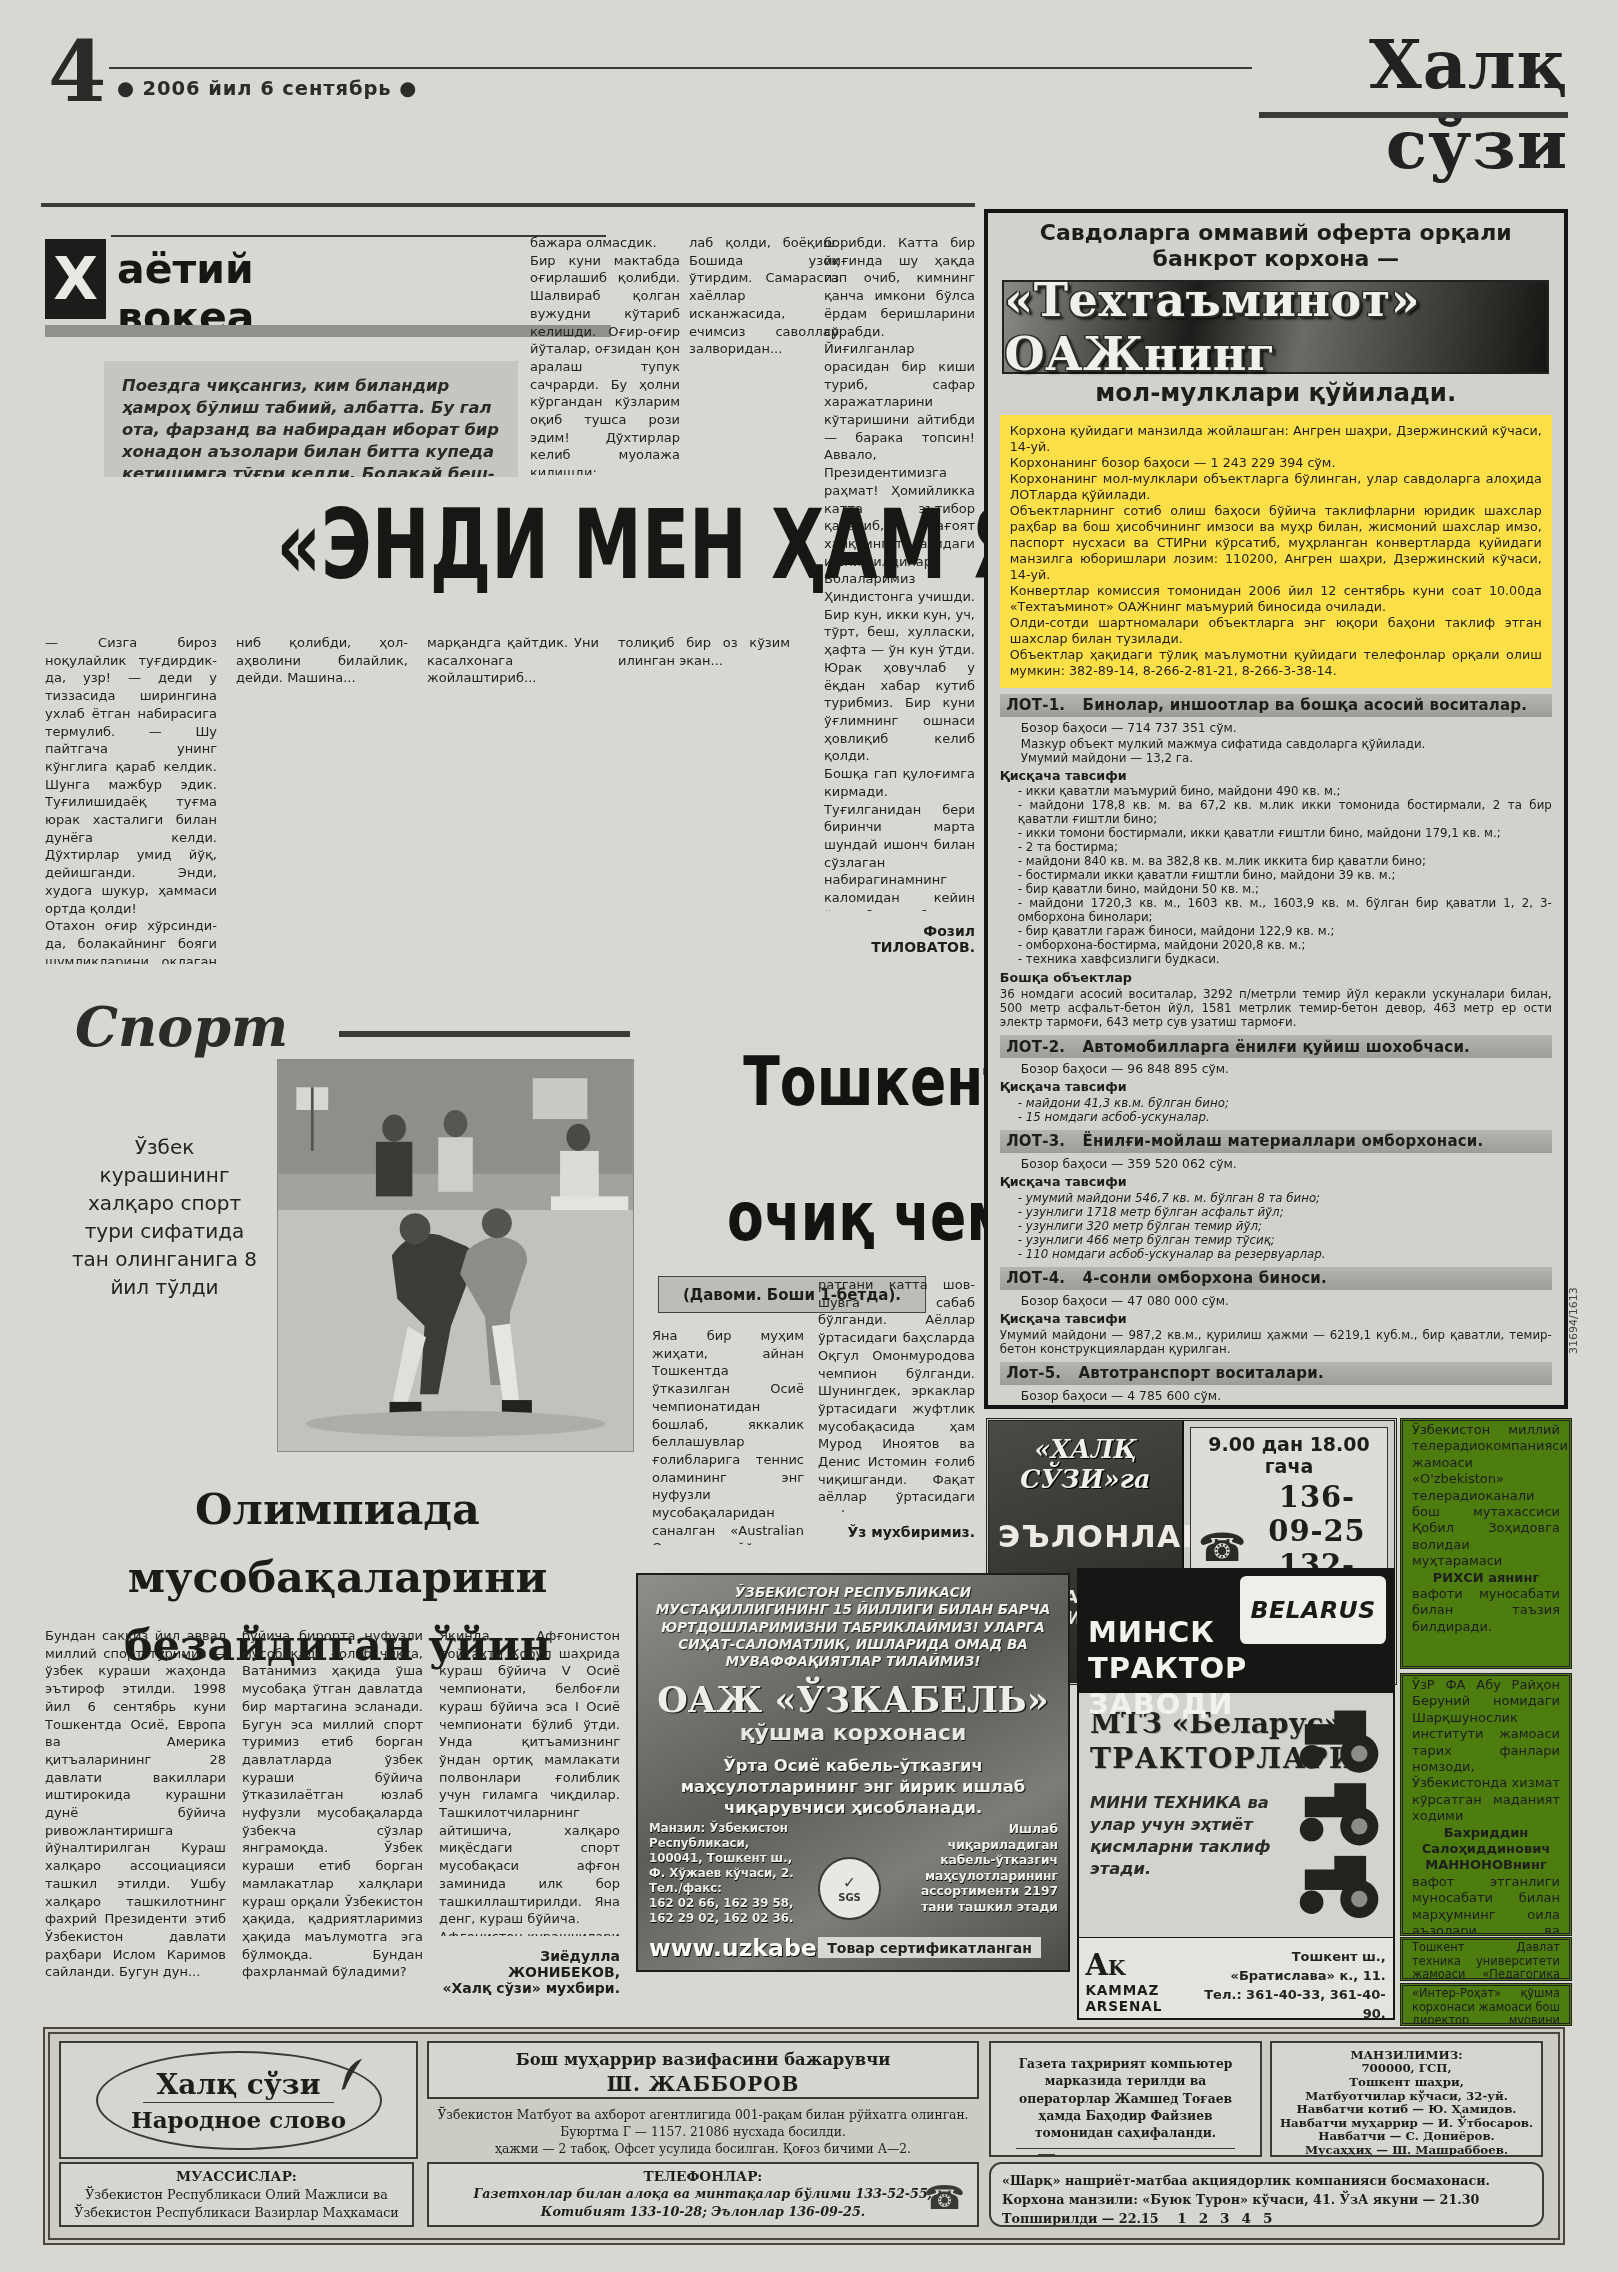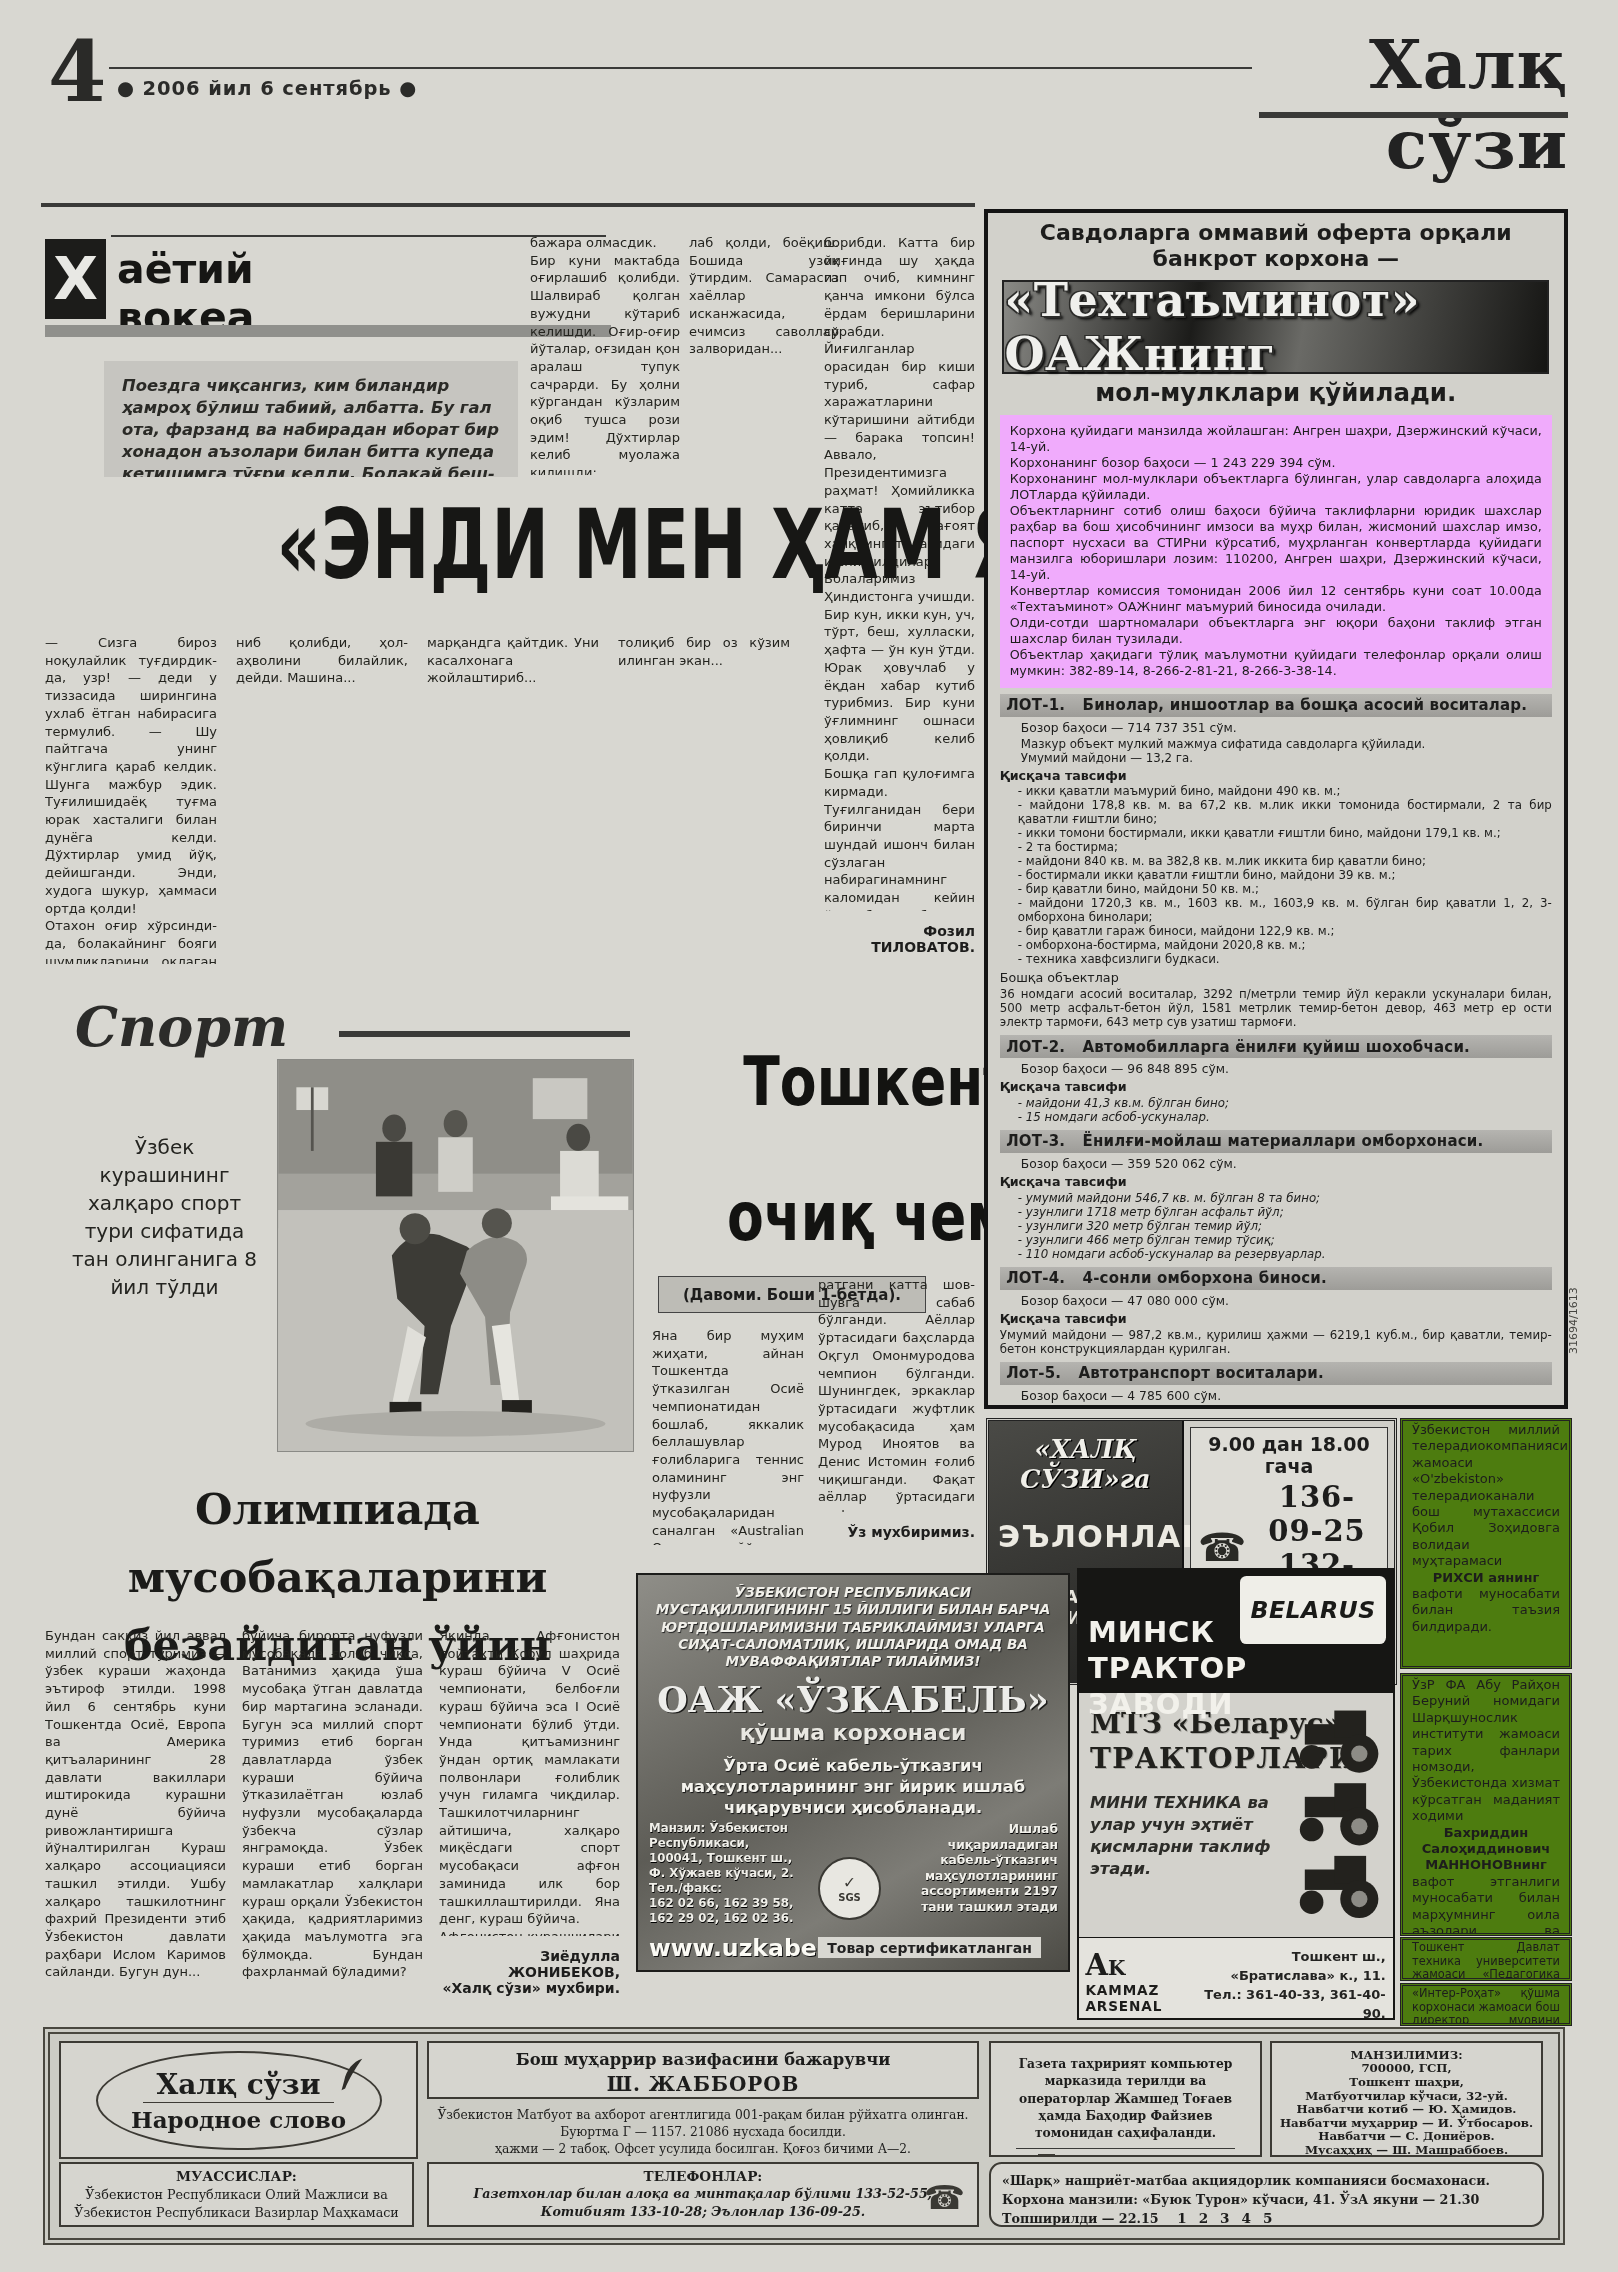--- a/index.html
+++ b/index.html
@@ -20,29 +20,29 @@
   
   #auction{border:4.1px solid #141414;background:#d2d1cb;padding:7.3px 11.8px;overflow:hidden;}
   .kicker{font-size:22px;font-weight:bold;text-align:center;line-height:26px;}
   .banner{margin:7.3px 2.7px 4.5px 2.7px;height:90px;border:2.3px solid #222;
           background:linear-gradient(100deg,#8a8a86,#1c1c1a 35%,#6a6a66 55%,#151513);
           display:flex;align-items:center;justify-content:center;}
   .banner span{font-size:46px;font-weight:bold;color:#efefec;letter-spacing:0.5px;
           font-family:"DejaVu Serif",serif;
           text-shadow:1.8px 1.8px 0 #2c2c2a,-1.4px -1.4px 0 #2c2c2a,1.4px -1.4px 0 #2c2c2a,-1.4px 1.4px 0 #2c2c2a,3.2px 3.2px 2.7px #000;}
   .adsub{font-size:24.5px;font-weight:bold;text-align:center;margin:4.5px 0 8.2px 0;}
-  .adintro{background:#f0abfc;padding:8.2px 10px;font-size:12.7px;line-height:16px;text-align:justify;}
+  .adintro{background:#fde047;padding:8.2px 10px;font-size:12.7px;line-height:16px;text-align:justify;}
   .lot{margin-top:6.4px;}
   .lot-bar{background:linear-gradient(180deg,#b5b4b0,#9d9c98);font-weight:bold;font-size:15px;
            padding:2.3px 6.4px;letter-spacing:0.2px;}
   .lot-bar .lotid{margin-right:17.3px;}
   .lot-price{font-size:12.3px;margin:4.5px 0 0 21px;}
   .lot-label{font-weight:bold;font-size:12.7px;margin-top:2.7px;}
   .lot-bullets{font-size:11.8px;line-height:14px;margin:1.8px 0 0 18px;text-align:justify;}
-  .lot-extra-h{font-weight:normal;font-size:12.7px;margin-top:3.6px;}
+  .lot-extra-h{font-weight:bold;font-size:12.7px;margin-top:3.6px;}
   .lot-extra{font-size:11.8px;line-height:14px;text-align:justify;margin-top:1.8px;}
   
   .obit{border:3.2px double #222;background:#4d7c0f;padding:1px 9px;font-size:13px;line-height:16.4px;
         text-align:justify;overflow:hidden;}
   .obit .nm{font-weight:bold;text-align:center;display:block;}
   .davomi{background:#bdbcb6;border:1.8px solid #444;font-weight:bold;font-size:15px;
           display:flex;align-items:center;justify-content:center;}
   
   #footer{border:7.3px double #49473f;background:#ccccc5;}
   .fbox{position:absolute;border:2.3px double #3c3a34;background:#d6d5cf;overflow:hidden;}

